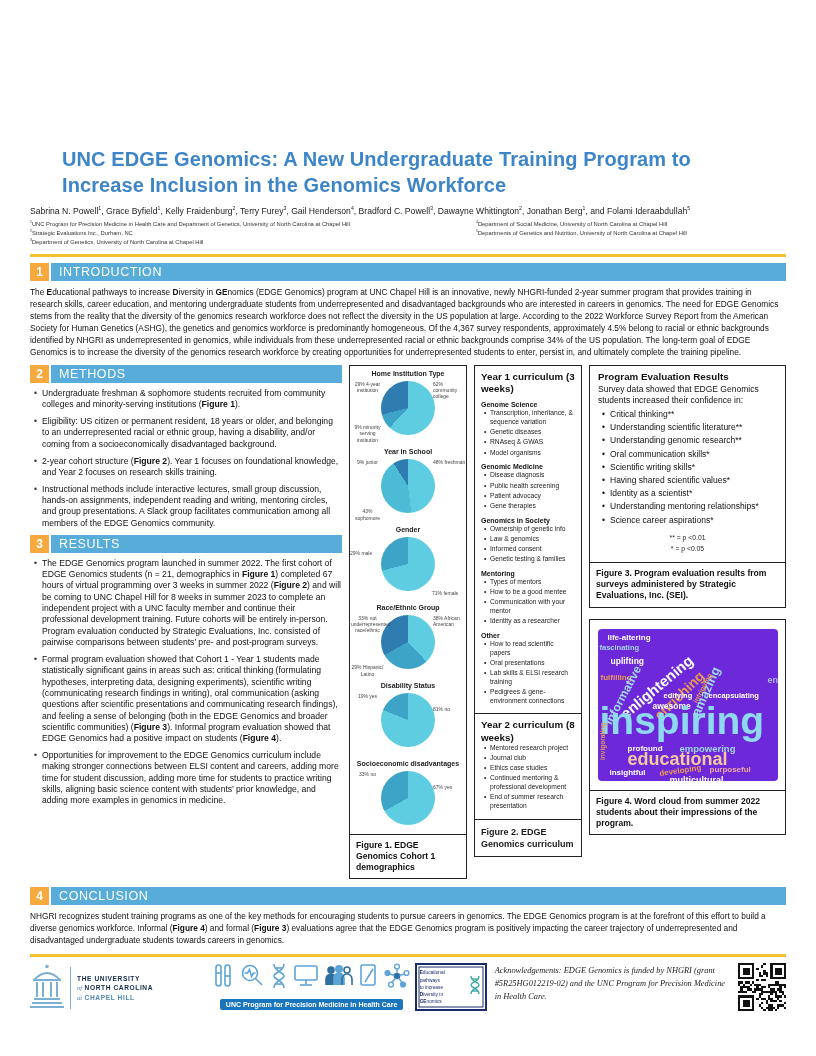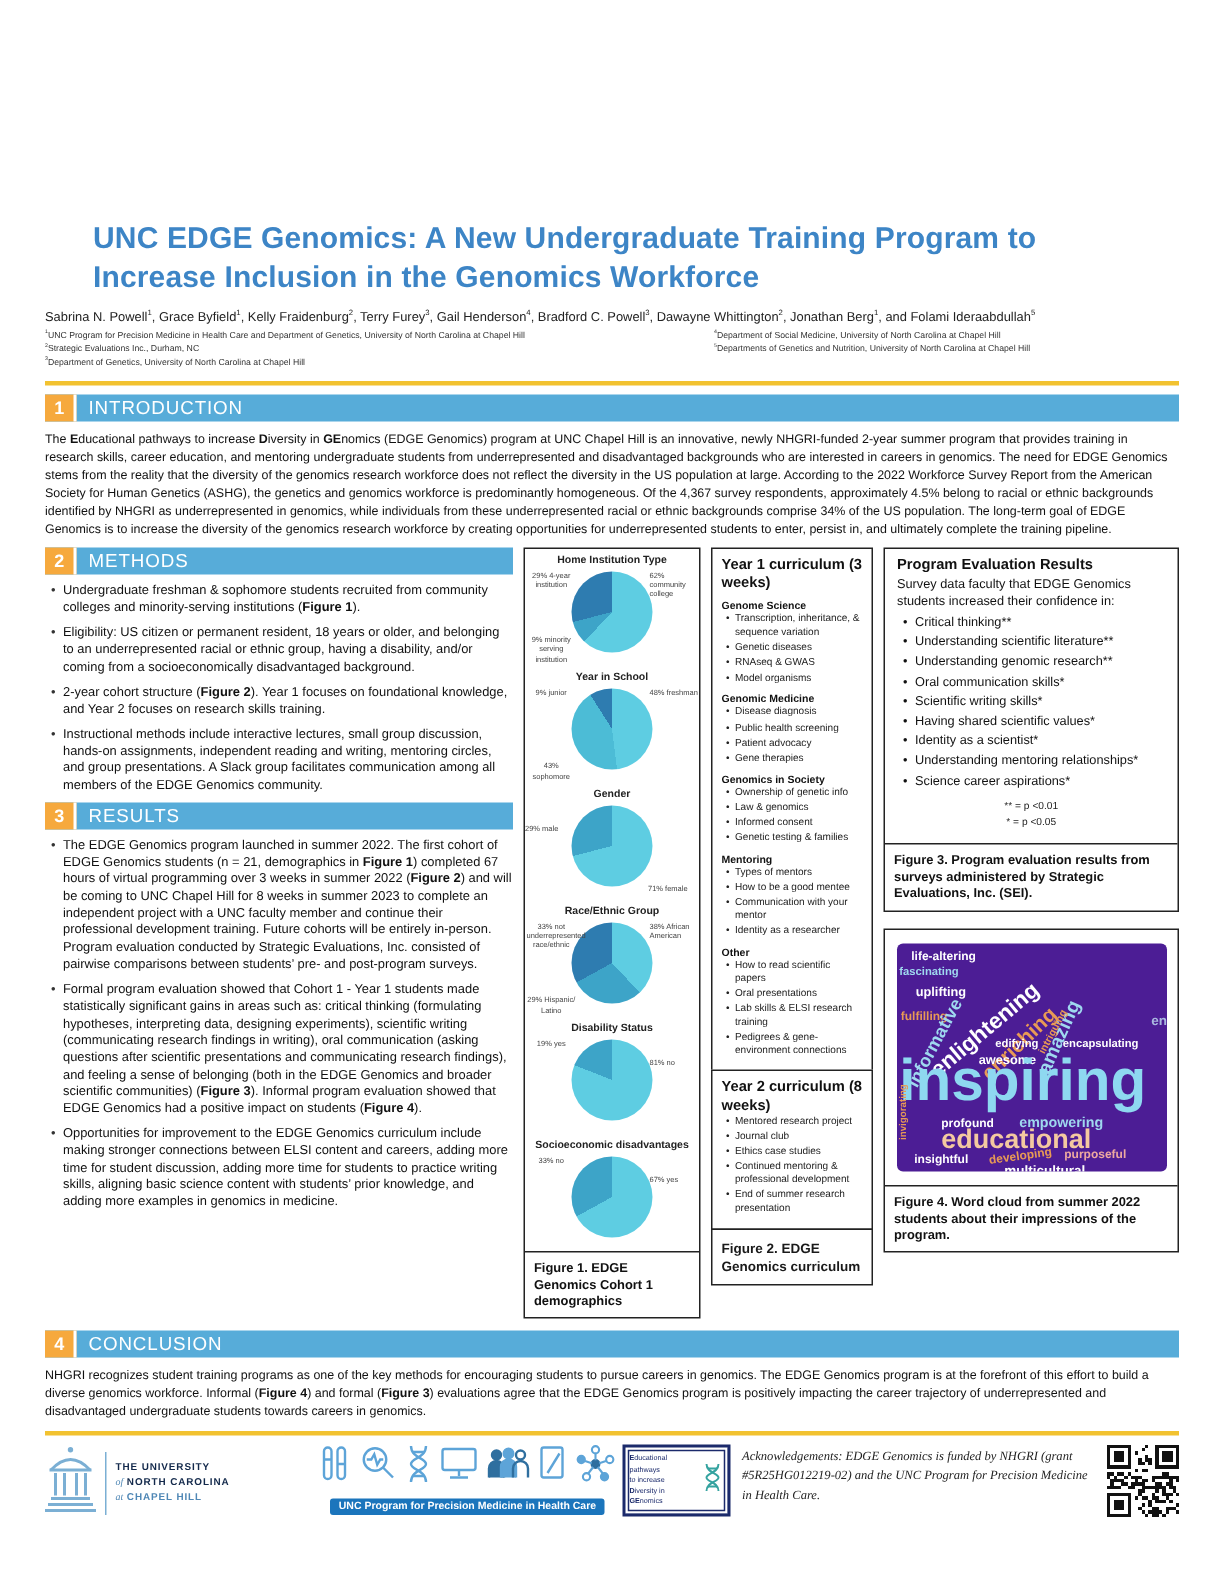--- a/index.html
+++ b/index.html
@@ -262,42 +262,42 @@
             <li>End of summer research presentation</li>
           </ul>
       </div>
       <div class="fig2cap">Figure 2. EDGE Genomics curriculum</div>
     </div>
 
     <div>
       <div class="fbox" style="margin-bottom:11px;">
         <div class="f3-body">
           <div class="f3-title">Program Evaluation Results</div>
-          <div class="f3-intro">Survey data faculty that EDGE Genomics students increased their confidence in:</div>
+          <div class="f3-intro">Survey data showed that EDGE Genomics students increased their confidence in:</div>
           <ul class="f3-bullets">
               <li>Critical thinking**</li>
               <li>Understanding scientific literature**</li>
               <li>Understanding genomic research**</li>
               <li>Oral communication skills*</li>
               <li>Scientific writing skills*</li>
               <li>Having shared scientific values*</li>
               <li>Identity as a scientist*</li>
               <li>Understanding mentoring relationships*</li>
               <li>Science career aspirations*</li>
             </ul>
           <div class="f3-notes">
               <div>** = p &lt;0.01</div>
               <div>* = p &lt;0.05</div>
             </div>
         </div>
         <div class="figcap">Figure 3. Program evaluation results from surveys administered by Strategic Evaluations, Inc. (SEI).</div>
       </div>
 
       <div class="fbox">
-        <div class="cloud" style="background: #4c1d95;">
+        <div class="cloud" style="background: #6d28d9;">
             <span style="left:10px;top:4px;font-size:8px;color:#ffffff;">life-altering</span>
             <span style="left:2px;top:14px;font-size:7.5px;color:#9fd8ef;">fascinating</span>
             <span style="left:13px;top:27px;font-size:8.5px;color:#ffffff;">uplifting</span>
             <span style="left:3px;top:44px;font-size:8px;color:#e89a55;">fulfilling</span>
             <span style="left:16px;top:84px;font-size:12px;color:#9fd8ef;transform:rotate(-62deg);">informative</span>
             <span style="left:30px;top:76px;font-size:15px;color:#ffffff;transform:rotate(-40deg);">enlightening</span>
             <span style="left:64px;top:78px;font-size:14px;color:#e89a55;transform:rotate(-44deg);">enriching</span>
             <span style="left:104px;top:74px;font-size:13px;color:#9fd8ef;transform:rotate(-66deg);">amazing</span>
             <span style="left:100px;top:68px;font-size:7px;color:#e89a55;transform:rotate(-62deg);">intriguing</span>
             <span style="left:66px;top:62px;font-size:7.5px;color:#ffffff;">edifying</span>

